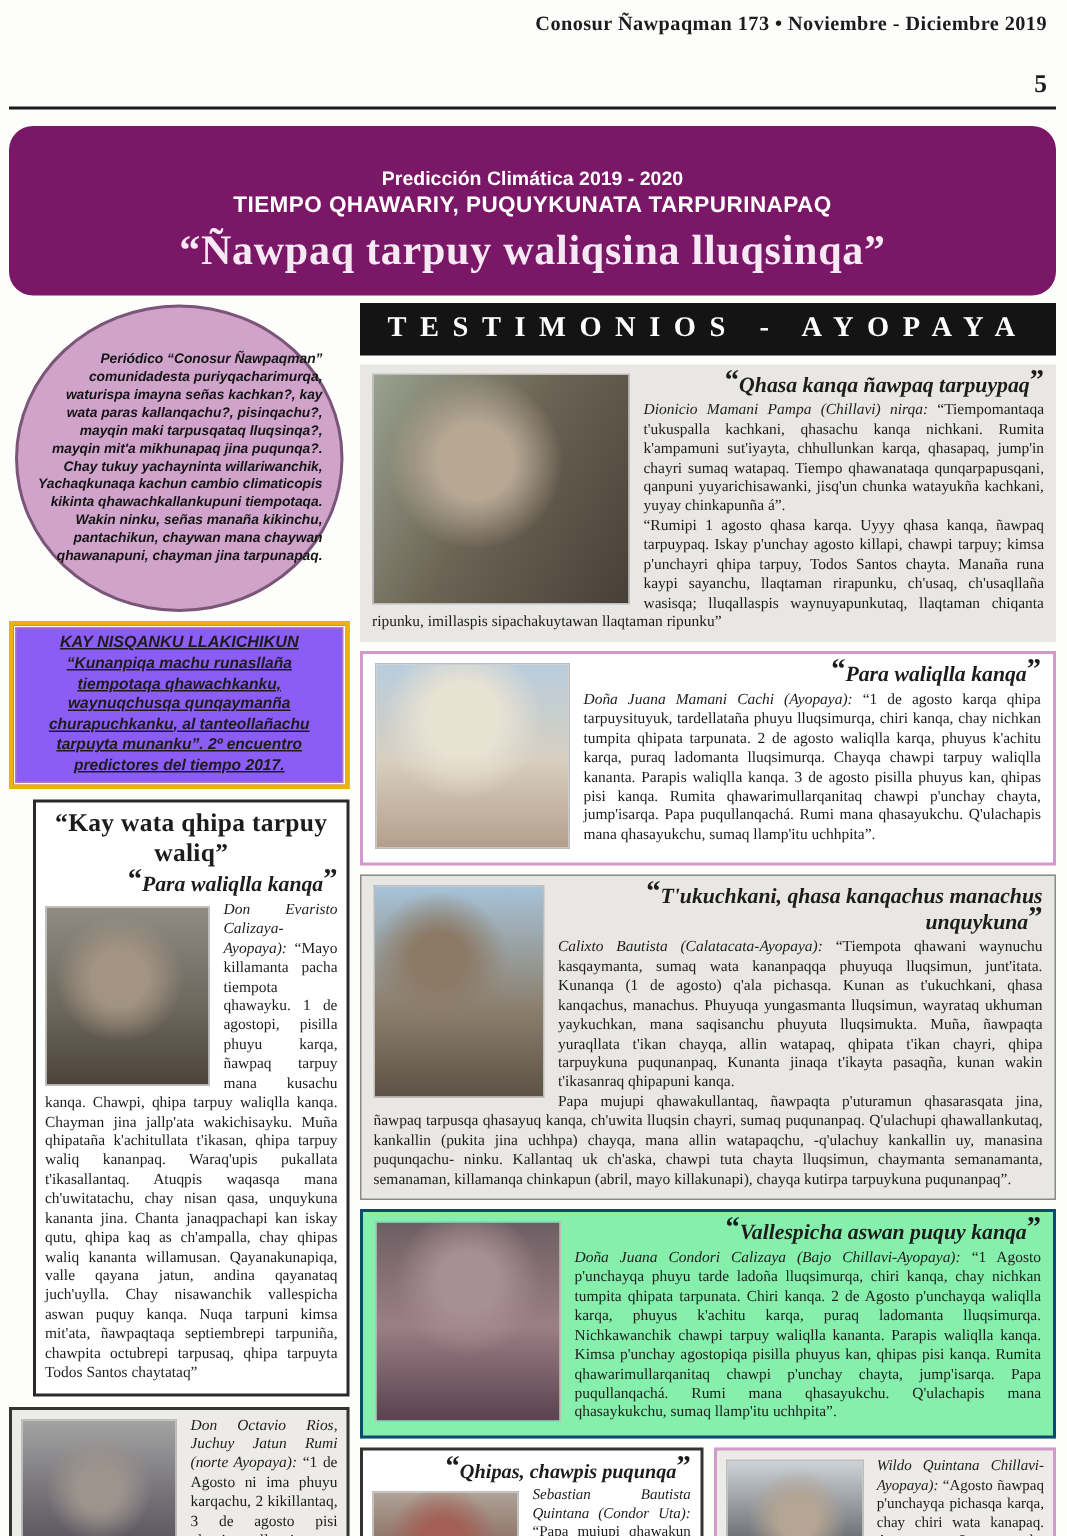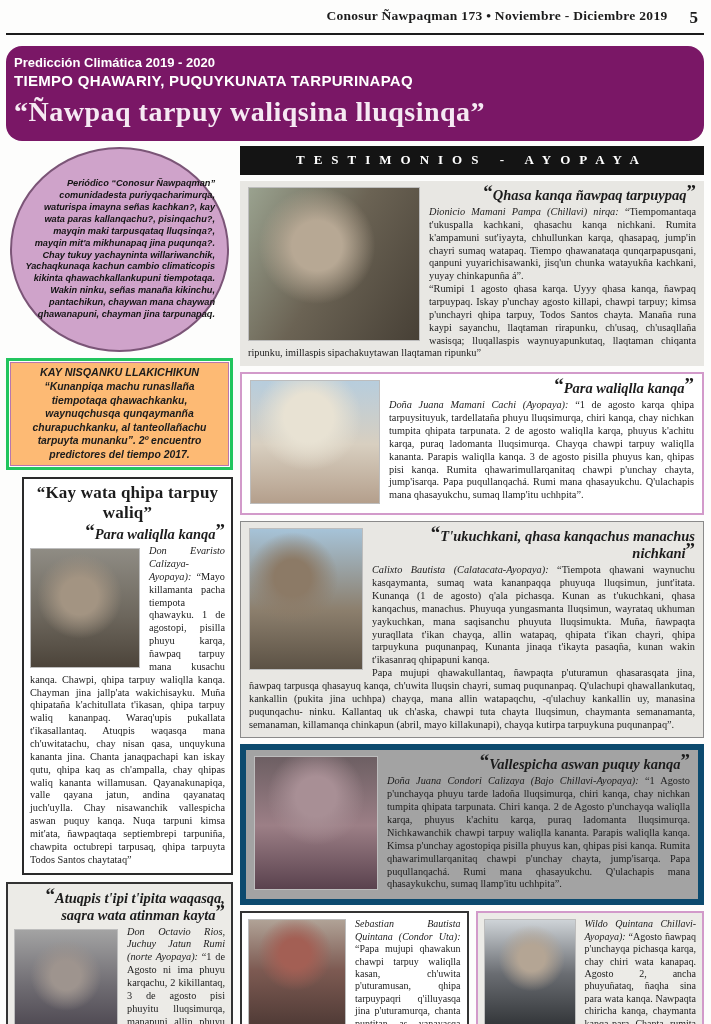--- a/index.html
+++ b/index.html
@@ -3,70 +3,70 @@
 <meta charset="utf-8">
 <style>
   html,body{margin:0;padding:0;}
   body{
     width:711px;height:1024px;background:#fdfdfc;position:relative;overflow:hidden;
     font-family:"Liberation Serif", serif;color:#1c1c1c;
   }
   .page{padding:4px 7px 0 6px;}
 
   
-  .masthead{display:flex;justify-content:flex-end;align-items:flex-start;gap:22px;
-    padding:4px 6px 5px 0;border-bottom:2px solid #1b1b1b;}
+  .masthead{display:flex;justify-content:flex-end;align-items:flex-end;gap:22px;
+    padding:4px 6px 5px 0;border-bottom:2px solid #1b1b1b;flex-direction:column;}
   .masthead-title{font-weight:bold;font-size:13.5px;letter-spacing:.3px;}
   .masthead-page{font-weight:bold;font-size:17px;}
 
   
   .hero{margin-top:11px;background:#7a1766;border-radius:16px;color:#fff;
-    padding:9px 8px 13px;}
+    text-align:center;padding:27px 8px 13px;}
   .hero-kicker{font-family:"Liberation Sans",sans-serif;font-weight:bold;font-size:13px;}
   .hero-subkicker{font-family:"Liberation Sans",sans-serif;font-weight:bold;font-size:15px;margin-top:2px;letter-spacing:.3px;}
   .hero-title{font-weight:bold;font-size:28px;margin-top:7px;letter-spacing:.5px;color:#f6e9f3;}
 
   .cols{display:flex;gap:7px;margin-top:5px;}
   .col-left{width:227px;flex:none;}
   .col-right{flex:1;min-width:0;}
 
   
   .circle{width:219px;height:205px;margin:1px auto 0;background:#cfa3ca;border:2px solid #7b5577;
     border-radius:50%;display:flex;align-items:center;justify-content:center;text-align:right;
     font-family:"Liberation Sans",sans-serif;font-style:italic;font-weight:600;
     font-size:9.2px;line-height:1.3;color:#141414;padding:6px 12px;box-sizing:border-box;}
 
   
-  .warn{margin-top:6px;border:3px solid #22c55e;box-shadow:inset 0 0 0 1px #fff, inset 0 0 0 2px #b877ad;
-    background:#fdba74;padding:5px 7px 6px;text-align:center;}
+  .warn{margin-top:6px;border:3px solid #eab308;box-shadow:inset 0 0 0 1px #fff, inset 0 0 0 2px #b877ad;
+    background:#8b5cf6;padding:5px 7px 6px;text-align:center;text-decoration:underline;}
   .warn-title{font-family:"Liberation Sans",sans-serif;font-weight:bold;font-style:italic;font-size:10.8px;}
   .warn-body{font-family:"Liberation Sans",sans-serif;font-weight:bold;font-style:italic;font-size:10.4px;
     line-height:1.3;margin-top:2px;}
 
   
   .feature{margin-top:7px;border:2px solid #2a2a2a;background:#fff;padding:4px 6px 6px;margin-left:16px;}
   .feature-header{text-align:center;font-weight:bold;font-size:17px;letter-spacing:.2px;}
   .t-title{text-align:right;font-weight:bold;font-style:italic;font-size:14.5px;margin:3px 0 2px;}
   .q{font-size:19px;font-weight:bold;font-style:normal;vertical-align:2px;line-height:0;}
   .t-body{font-size:10.3px;line-height:1.25;text-align:justify;margin:2px 0 0;}
   .t-author{font-style:italic;}
   .t-text{white-space:pre-line;}
   .photo{float:left;margin:3px 9px 3px 0;border:1px solid #bdbdbd;}
 
   
   .bl{margin-top:7px;border:2px solid #333;background:#ecebe7;padding:3px 6px 6px;}
 
   
-  .bar{background:#141414;color:#fff;text-align:center;font-weight:bold;font-size:13px;
+  .bar{background:#141414;color:#fff;text-align:center;font-weight:bold;font-size:19px;
     letter-spacing:9px;padding:6px 0 7px;}
   .t{margin-top:6px;padding:3px 8px 6px;overflow:hidden;}
   .t1{background:#e8e7e3;}
   .t2{border:2px solid #d29aca;background:#fff;}
   .t3{background:#e8e7e3;border:1px solid #8a8a8a;}
-  .t4{border:6px solid #0c4a6e;background:#a3a3a3;}
+  .t4{border:2px solid #0c4a6e;background:#86efac;}
 
   .bottom-row{display:flex;gap:7px;margin-top:6px;align-items:stretch;}
   .bm{flex:1;border:2px solid #333;background:#fff;padding:3px 6px 6px;overflow:hidden;}
   .br{flex:1;border:2px solid #d29aca;background:#ecebe7;padding:3px 6px 6px;overflow:hidden;}
   .bottom-row .t-title{font-size:13.5px;}
   .bottom-row .t-body{font-size:10px;line-height:1.24;}
 
   
   .p1{width:170px;height:152px;background:
       radial-gradient(circle at 40% 38%, #b7a894 0 18%, transparent 42%),
@@ -123,21 +123,20 @@
       </div>
 
       <div class="feature">
         <div class="feature-header">“Kay wata qhipa tarpuy waliq”</div>
         <h3 class="t-title"><span class="q">“</span><span>Para waliqlla kanqa</span><span class="q">”</span></h3>
         <div class="photo p5"></div>
         <p class="t-body"><span class="t-author">Don Evaristo Calizaya-Ayopaya): </span><span class="t-text">“Mayo killamanta pacha tiempota qhawayku. 1 de agostopi, pisilla phuyu karqa, ñawpaq tarpuy mana kusachu kanqa. Chawpi, qhipa tarpuy waliqlla kanqa. Chayman jina jallp'ata wakichisayku. Muña qhipataña k'achitullata t'ikasan, qhipa tarpuy waliq kananpaq. Waraq'upis pukallata t'ikasallantaq. Atuqpis waqasqa mana ch'uwitatachu, chay nisan qasa, unquykuna kananta jina. Chanta janaqpachapi kan iskay qutu, qhipa kaq as ch'ampalla, chay qhipas waliq kananta willamusan. Qayanakunapiqa, valle qayana jatun, andina qayanataq juch'uylla. Chay nisawanchik vallespicha aswan puquy kanqa. Nuqa tarpuni kimsa mit'ata, ñawpaqtaqa septiembrepi tarpuniña, chawpita octubrepi tarpusaq, qhipa tarpuyta Todos Santos chaytataq”</span></p>
       </div>
 
       <div class="bl">
-        <h3 class="t-title"><span class="q">“</span><span>Atuqpis t'ipi t'ipita waqasqa, saqra wata atinman kayta</span><span class="q">”</span></h3>
         <div class="photo p6"></div>
         <p class="t-body"><span class="t-author">Don Octavio Rios, Juchuy Jatun Rumi (norte Ayopaya): </span><span class="t-text">“1 de Agosto ni ima phuyu karqachu, 2 kikillantaq, 3 de agosto pisi phuyitu lluqsimurqa, manapuni allin phuyu karqachu, icha qhasa, ch'aki wata kanman. Rumi ukhuta qhawarqani, escarchasqa karqa, chay qhasa kananpaqcha kanman. Chawpi tarpuycha waliq kanman, Atuqpis waqasqa as t'ipi t'ipita niwan allchhiy, chay kanman as saqra watapaq. Octubrepi mana paraqchu kunanta jinaqa, tiempo q'ala ujinayasqa. Ch'aska qhipaman tumpata kutirin, waliqllacha kanqa kutirpas. Kay watataqa as ch'aki watachu kanman nispalla qhawasani”</span></p>
       </div>
 
     </div>
 
     <div class="col-right">
 
       <div class="bar">
         <span>TESTIMONIOS - AYOPAYA</span>
@@ -151,34 +150,35 @@
       </section>
 
       <section class="t t2">
         <div class="photo p2"></div>
         <h3 class="t-title"><span class="q">“</span><span>Para waliqlla kanqa</span><span class="q">”</span></h3>
         <p class="t-body"><span class="t-author">Doña Juana Mamani Cachi (Ayopaya): </span><span class="t-text">“1 de agosto karqa qhipa tarpuysituyuk, tardellataña phuyu lluqsimurqa, chiri kanqa, chay nichkan tumpita qhipata tarpunata. 2 de agosto waliqlla karqa, phuyus k'achitu karqa, puraq ladomanta lluqsimurqa. Chayqa chawpi tarpuy waliqlla kananta. Parapis waliqlla kanqa. 3 de agosto pisilla phuyus kan, qhipas pisi kanqa. Rumita qhawarimullarqanitaq chawpi p'unchay chayta, jump'isarqa. Papa puqullanqachá. Rumi mana qhasayukchu. Q'ulachapis mana qhasayukchu, sumaq llamp'itu uchhpita”.</span></p>
       </section>
 
       <section class="t t3">
         <div class="photo p3"></div>
-        <h3 class="t-title"><span class="q">“</span><span>T'ukuchkani, qhasa kanqachus manachus nichkani</span><span class="q">”</span></h3>
+        <h3 class="t-title"><span class="q">“</span><span>T'ukuchkani, qhasa kanqachus manachus unquykuna</span><span class="q">”</span></h3>
         <p class="t-body"><span class="t-author">Calixto Bautista (Calatacata-Ayopaya): </span><span class="t-text">“Tiempota qhawani waynuchu kasqaymanta, sumaq wata kananpaqqa phuyuqa lluqsimun, junt'itata. Kunanqa (1 de agosto) q'ala pichasqa. Kunan as t'ukuchkani, qhasa kanqachus, manachus. Phuyuqa yungasmanta lluqsimun, wayrataq ukhuman yaykuchkan, mana saqisanchu phuyuta lluqsimukta. Muña, ñawpaqta yuraqllata t'ikan chayqa, allin watapaq, qhipata t'ikan chayri, qhipa tarpuykuna puqunanpaq, Kunanta jinaqa t'ikayta pasaqña, kunan wakin t'ikasanraq qhipapuni kanqa.
 Papa mujupi qhawakullantaq, ñawpaqta p'uturamun qhasarasqata jina, ñawpaq tarpusqa qhasayuq kanqa, ch'uwita lluqsin chayri, sumaq puqunanpaq. Q'ulachupi qhawallankutaq, kankallin (pukita jina uchhpa) chayqa, mana allin watapaqchu, -q'ulachuy kankallin uy, manasina puqunqachu- ninku. Kallantaq uk ch'aska, chawpi tuta chayta lluqsimun, chaymanta semanamanta, semanaman, killamanqa chinkapun (abril, mayo killakunapi), chayqa kutirpa tarpuykuna puqunanpaq”.</span></p>
       </section>
 
       <section class="t t4">
         <div class="photo p4"></div>
         <h3 class="t-title"><span class="q">“</span><span>Vallespicha aswan puquy kanqa</span><span class="q">”</span></h3>
         <p class="t-body"><span class="t-author">Doña Juana Condori Calizaya (Bajo Chillavi-Ayopaya): </span><span class="t-text">“1 Agosto p'unchayqa phuyu tarde ladoña lluqsimurqa, chiri kanqa, chay nichkan tumpita qhipata tarpunata. Chiri kanqa. 2 de Agosto p'unchayqa waliqlla karqa, phuyus k'achitu karqa, puraq ladomanta lluqsimurqa. Nichkawanchik chawpi tarpuy waliqlla kananta. Parapis waliqlla kanqa. Kimsa p'unchay agostopiqa pisilla phuyus kan, qhipas pisi kanqa. Rumita qhawarimullarqanitaq chawpi p'unchay chayta, jump'isarqa. Papa puqullanqachá. Rumi mana qhasayukchu. Q'ulachapis mana qhasaykukchu, sumaq llamp'itu uchhpita”.</span></p>
       </section>
 
       <div class="bottom-row">
 
         <section class="bm">
+          <h3 class="t-title"><span class="q">“</span><span>Qhipas, chawpis puqunqa</span><span class="q">”</span></h3>
           <div class="photo p7"></div>
           <p class="t-body"><span class="t-author">Sebastian Bautista Quintana (Condor Uta): </span><span class="t-text">“Papa mujupi qhawakun chawpi tarpuy waliqlla kasan, ch'uwita p'uturamusan, qhipa tarpuypaqri q'illuyasqa jina p'uturamurqa, chanta puntitan as yanayasqa jina, chay nisan unquy kananta ñawpaq tarpuypaq. Ch'askapis ñawparpapun, pisi kanqa puquy. Waliqllacha tiempo kanqa. Chawpi tarpuyta churasaq kuraqsituta. Waraq'upis pisillata t'ikasan, pisillacha puquy kanqa ñawpaq tarpuykunapaq, jinapis qhipata t'ikasallantaq, chawpi tarpuypaq waliq sina kanqa. Kimsa kutita t'ikan waraquqa. Tiempo ujinayasqa, mana junt'akunchu tiempo qhawasqa”.</span></p>
         </section>
 
         <section class="br">
           <div class="photo p8"></div>
           <p class="t-body"><span class="t-author">Wildo Quintana Chillavi-Ayopaya): </span><span class="t-text">“Agosto ñawpaq p'unchayqa pichasqa karqa, chay chiri wata kanapaq. Agosto 2, ancha phuyuñataq, ñaqha sina para wata kanqa. Nawpaqta chiricha kanqa, chaymanta kanqa para. Chanta, rumita qhawarimurqani qhasa wakinpi kasarqa, wakinpitaq mana. Chay as mana entiendenapaq jina, imachus kanman. Qayna wata jinallataq kaspa jinan agosto qallariypi q'alalla karqa qhipan p'unchaykunataq phuyu kallarqa, para watataq kapurqa, kunanpis kikillantaq kaspa jinasan. Ch'askapis ñawparipunña, kutirpas waliqlla sina kanqa. Atuqpis waqanña, qaninpa uyarirqani, mana waliqtachu waqan chaylla”</span></p>
         </section>
 
       </div>

